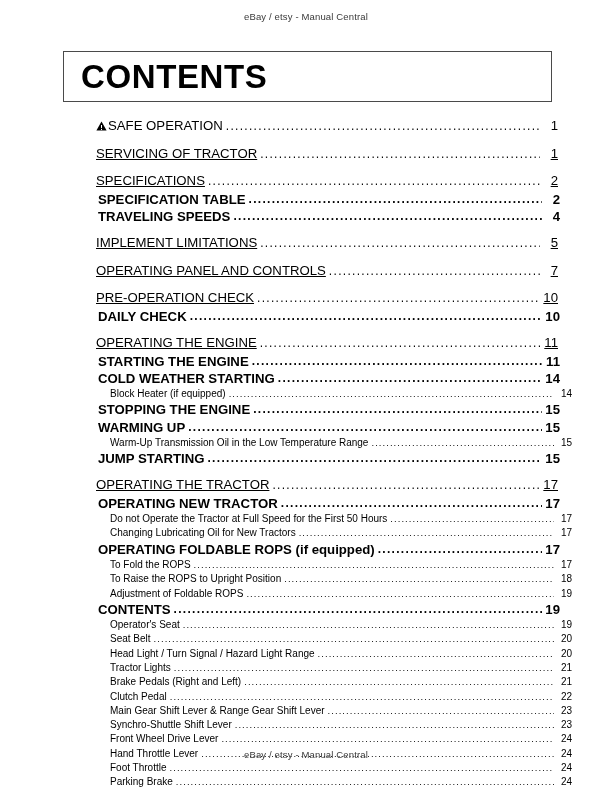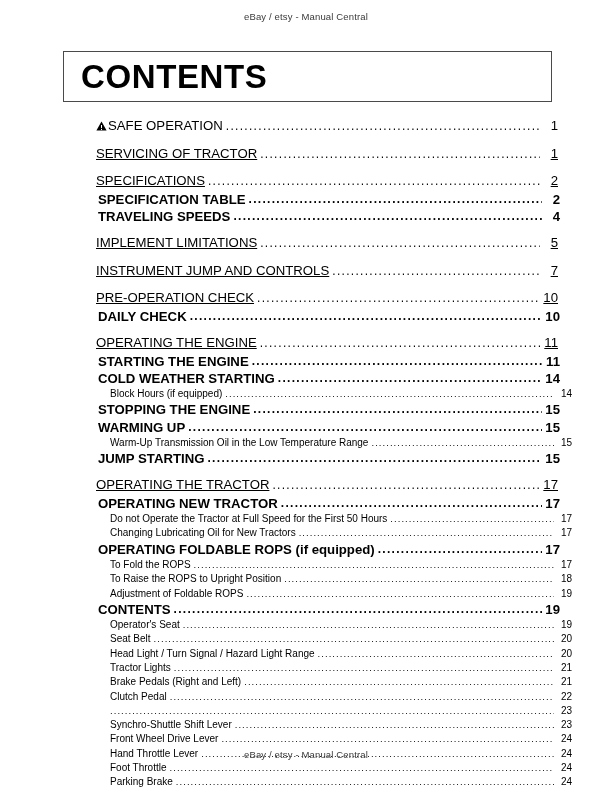--- a/index.html
+++ b/index.html
@@ -184,21 +184,21 @@
         <span class="toc-label"><span>TRAVELING SPEEDS</span></span>
         <span class="toc-leader"></span>
         <span class="toc-page">4</span>
       </div>
       <div class="toc-row lvl0 gap-before">
         <span class="toc-label"><span>IMPLEMENT LIMITATIONS</span></span>
         <span class="toc-leader"></span>
         <span class="toc-page">5</span>
       </div>
       <div class="toc-row lvl0 gap-before">
-        <span class="toc-label"><span>INSTRUMENT JUMP AND CONTROLS</span></span>
+        <span class="toc-label"><span>OPERATING PANEL AND CONTROLS</span></span>
         <span class="toc-leader"></span>
         <span class="toc-page">7</span>
       </div>
       <div class="toc-row lvl0 gap-before">
         <span class="toc-label"><span>PRE-OPERATION CHECK</span></span>
         <span class="toc-leader"></span>
         <span class="toc-page">10</span>
       </div>
       <div class="toc-row lvl1">
         <span class="toc-label"><span>DAILY CHECK</span></span>
@@ -214,21 +214,21 @@
         <span class="toc-label"><span>STARTING THE ENGINE</span></span>
         <span class="toc-leader"></span>
         <span class="toc-page">11</span>
       </div>
       <div class="toc-row lvl1">
         <span class="toc-label"><span>COLD WEATHER STARTING</span></span>
         <span class="toc-leader"></span>
         <span class="toc-page">14</span>
       </div>
       <div class="toc-row lvl2">
-        <span class="toc-label"><span>Block Hours (if equipped)</span></span>
+        <span class="toc-label"><span>Block Heater (if equipped)</span></span>
         <span class="toc-leader"></span>
         <span class="toc-page">14</span>
       </div>
       <div class="toc-row lvl1">
         <span class="toc-label"><span>STOPPING THE ENGINE</span></span>
         <span class="toc-leader"></span>
         <span class="toc-page">15</span>
       </div>
       <div class="toc-row lvl1">
         <span class="toc-label"><span>WARMING UP</span></span>
@@ -314,20 +314,21 @@
         <span class="toc-label"><span>Brake Pedals (Right and Left)</span></span>
         <span class="toc-leader"></span>
         <span class="toc-page">21</span>
       </div>
       <div class="toc-row lvl2">
         <span class="toc-label"><span>Clutch Pedal</span></span>
         <span class="toc-leader"></span>
         <span class="toc-page">22</span>
       </div>
       <div class="toc-row lvl2">
+        <span class="toc-label"><span>Main Gear Shift Lever &amp; Range Gear Shift Lever</span></span>
         <span class="toc-leader"></span>
         <span class="toc-page">23</span>
       </div>
       <div class="toc-row lvl2">
         <span class="toc-label"><span>Synchro-Shuttle Shift Lever</span></span>
         <span class="toc-leader"></span>
         <span class="toc-page">23</span>
       </div>
       <div class="toc-row lvl2">
         <span class="toc-label"><span>Front Wheel Drive Lever</span></span>

